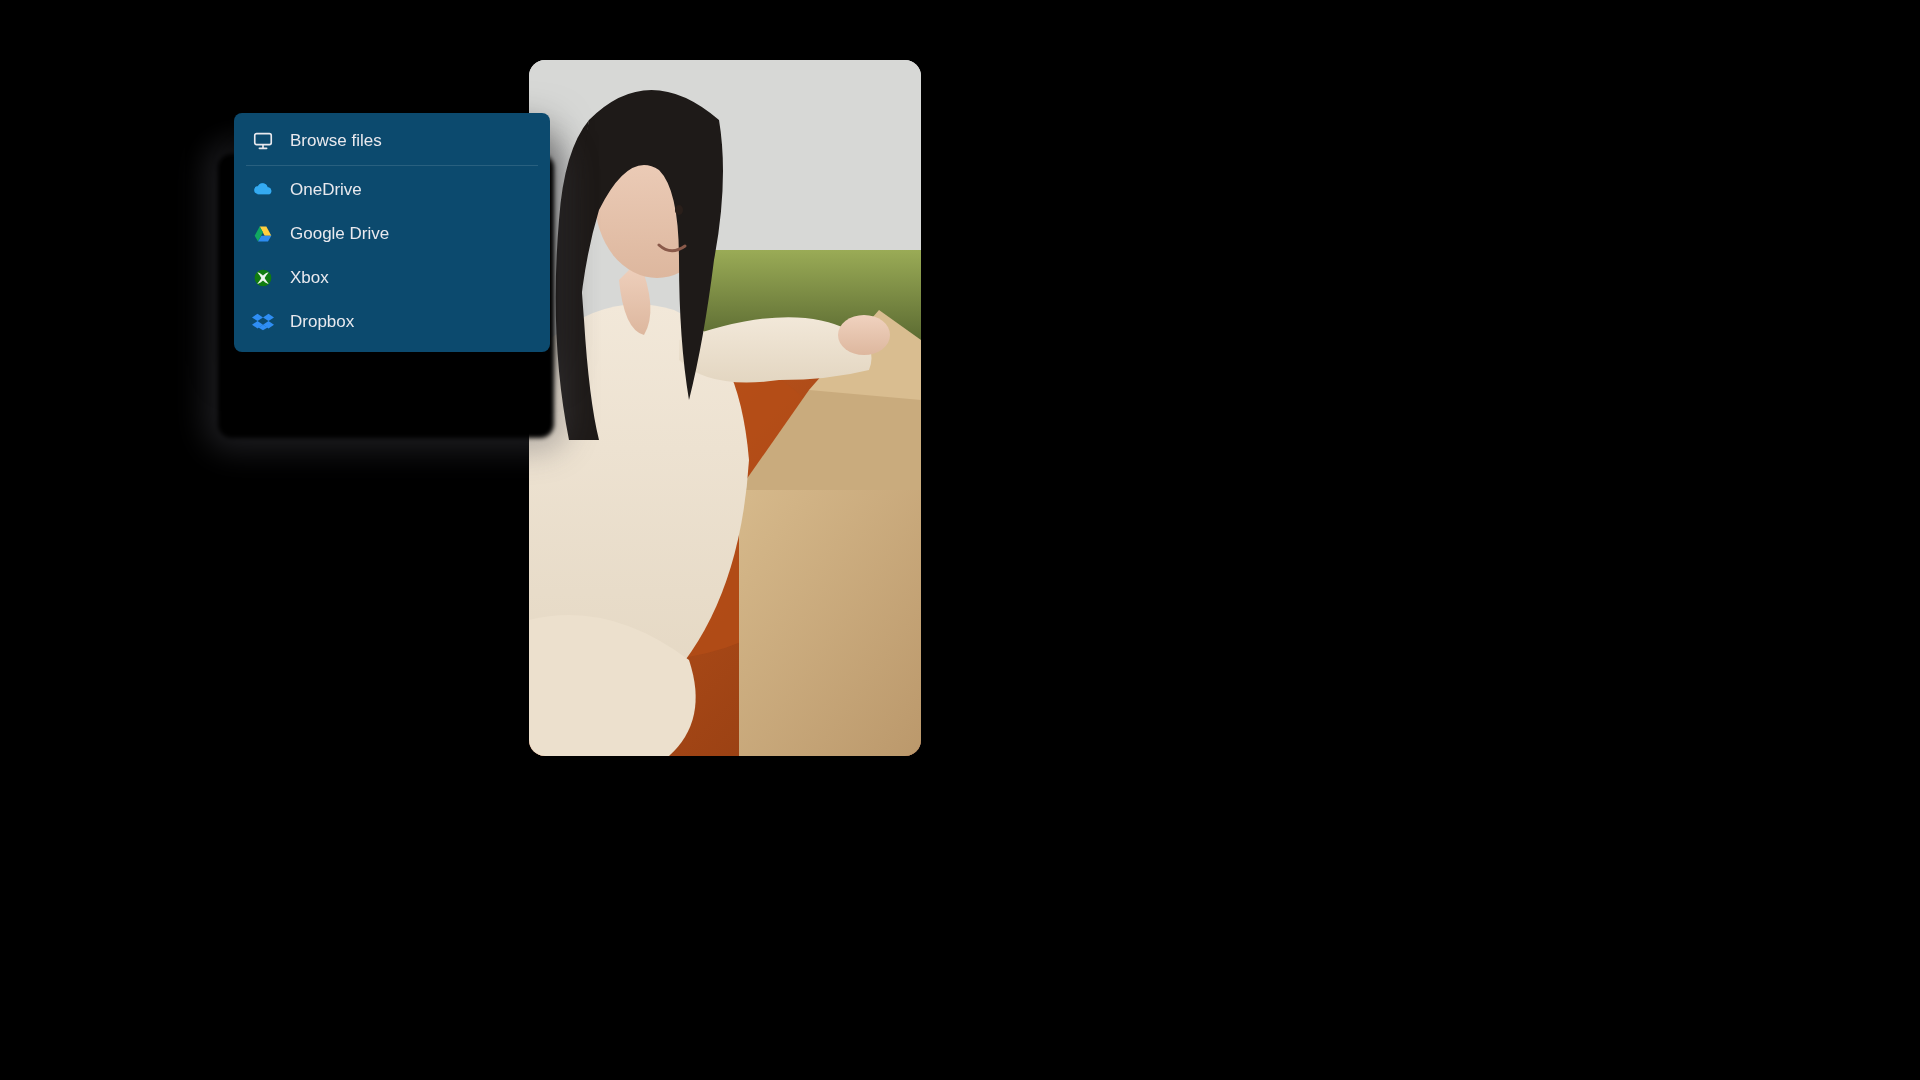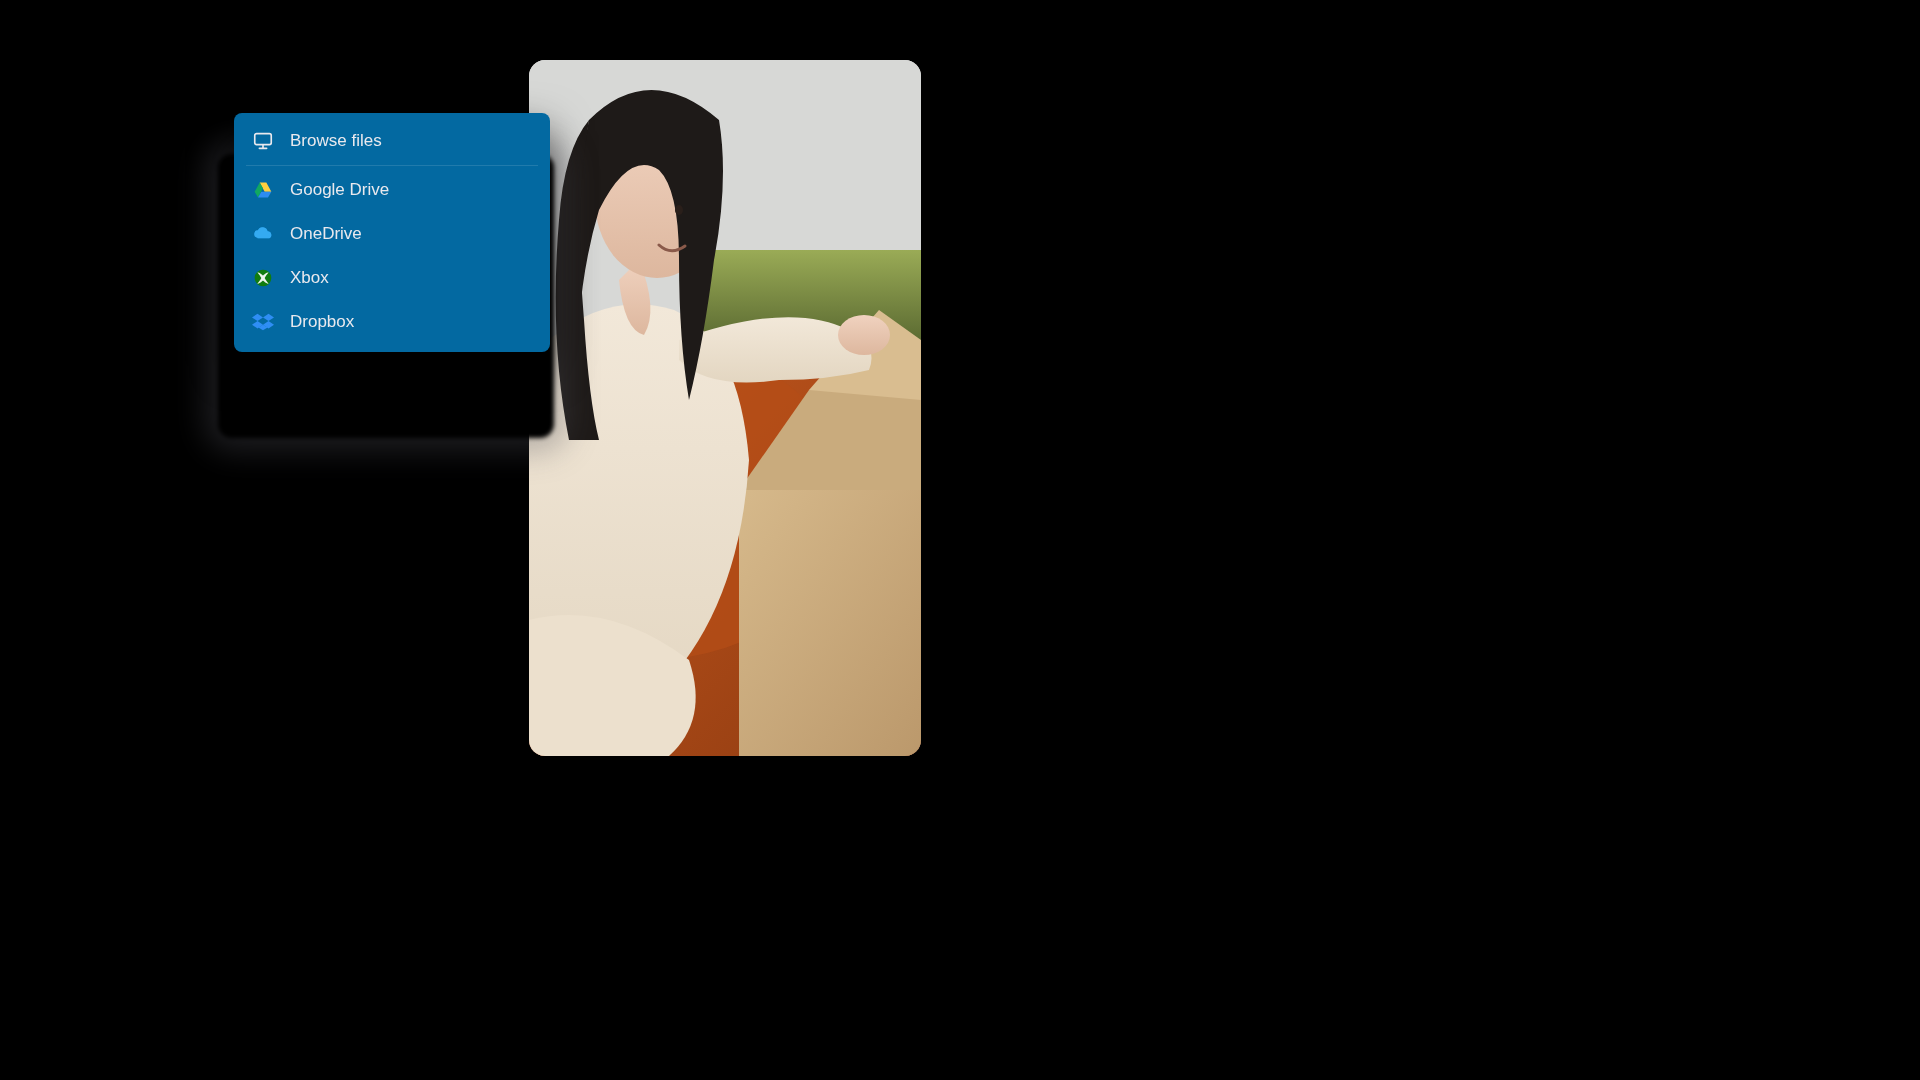--- a/index.html
+++ b/index.html
@@ -68,21 +68,21 @@
     .chevron-btn {
       width: 50px;
       background: #5b53e0;
       border-left: 1px solid rgba(255,255,255,0.25);
       display: flex;
       align-items: center;
       justify-content: center;
       cursor: pointer;
     }
     .menu-body {
-      background: #0369a1;
+      background: #0c4a6e;
       padding: 6px 0 8px 0;
     }
     .menu-item {
       display: flex;
       align-items: center;
       gap: 16px;
       padding: 11px 18px;
       cursor: pointer;
       color: #e9e9ee;
       font-size: 17px;
@@ -176,37 +176,37 @@
             <line x1="12" y1="16" x2="12" y2="20" stroke="#e9e9ee" stroke-width="1.8"></line>
           </svg>
         </span>
         <span>Browse files</span>
       </div>
 
       <div class="divider"></div>
 
       <div class="menu-item">
         <span class="icon">
+          <svg width="22" height="22" viewBox="0 0 24 24">
+            <path d="M6 16a4 4 0 0 1 .5-7.97A5.5 5.5 0 0 1 17 9a4 4 0 0 1 2 7.5H6z" fill="#1f9ae8"></path>
+            <path d="M6 16a4 4 0 0 1 .5-7.97A5.5 5.5 0 0 1 17 9a4 4 0 0 1 2 7.5H6z" fill="#3db0f5" opacity="0.7"></path>
+          </svg>
+        </span>
+        <span>OneDrive</span>
+      </div>
+
+      <div class="menu-item">
+        <span class="icon">
           <svg width="20" height="20" viewBox="0 0 24 24">
             <polygon points="8,3 16,3 22,14 14,14" fill="#ffcf3f"></polygon>
             <polygon points="8,3 2,14 6,21 12,10" fill="#11a861"></polygon>
             <polygon points="22,14 18,21 6,21 10,14" fill="#2d8cf0"></polygon>
           </svg>
         </span>
         <span>Google Drive</span>
-      </div>
-
-      <div class="menu-item">
-        <span class="icon">
-          <svg width="22" height="22" viewBox="0 0 24 24">
-            <path d="M6 16a4 4 0 0 1 .5-7.97A5.5 5.5 0 0 1 17 9a4 4 0 0 1 2 7.5H6z" fill="#1f9ae8"></path>
-            <path d="M6 16a4 4 0 0 1 .5-7.97A5.5 5.5 0 0 1 17 9a4 4 0 0 1 2 7.5H6z" fill="#3db0f5" opacity="0.7"></path>
-          </svg>
-        </span>
-        <span>OneDrive</span>
       </div>
 
       <div class="menu-item">
         <span class="icon">
           <svg width="20" height="20" viewBox="0 0 24 24">
             <circle cx="12" cy="12" r="10" fill="#117c10"></circle>
             <path d="M5 5c3 0 7 4 7 4s4-4 7-4c0 0-3 3-5 7 2 4 5 7 5 7-3 0-7-4-7-4s-4 4-7 4c0 0 3-3 5-7C8 8 5 5 5 5z" fill="#fff" opacity="0.92"></path>
           </svg>
         </span>
         <span>Xbox</span>

